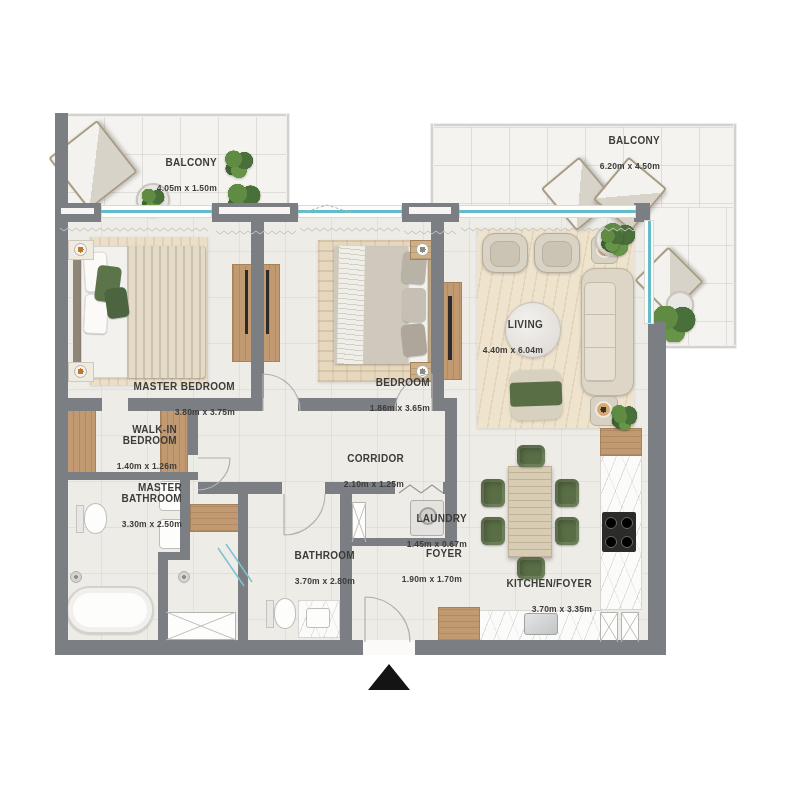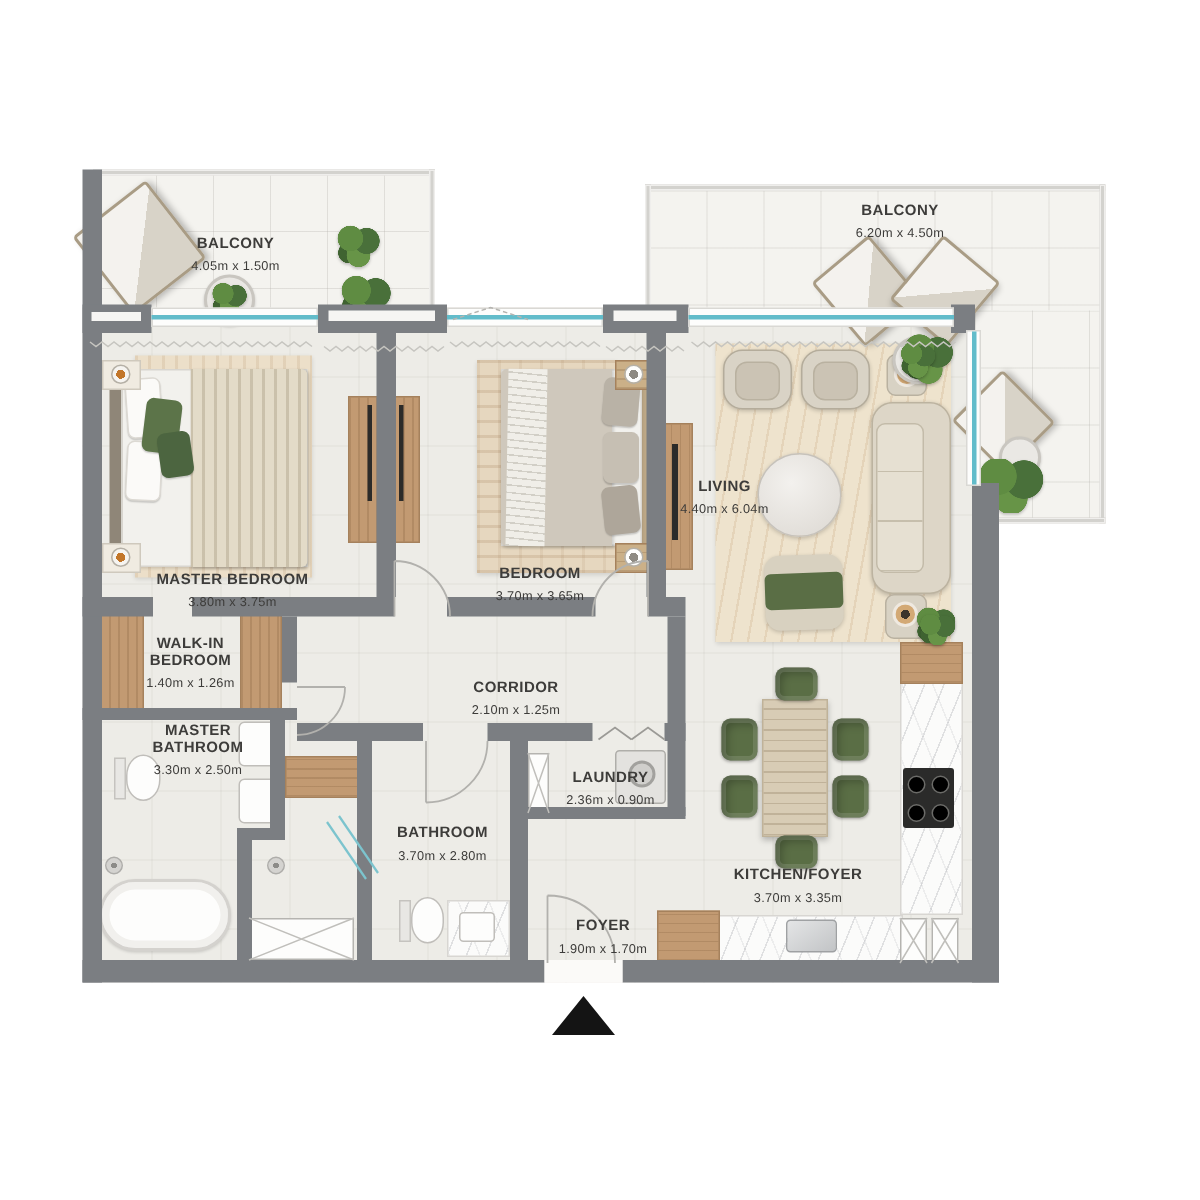--- a/index.html
+++ b/index.html
@@ -58,23 +58,23 @@
   .pot{border-radius:50%;background:#eae8e4;border:2px solid #c9c6c0;box-shadow:0 1px 2px rgba(0,0,0,.2);z-index:3;}
   .lounge{background:linear-gradient(135deg,#f4f2ee 0 52%,#d8d3c8 52% 100%);
     border:2px solid #a99c85;border-radius:3px;box-shadow:2px 2px 4px rgba(0,0,0,.25);z-index:3;}
   .chair-green{background:var(--furniture_green,#5a6e45);border-radius:6px;
     box-shadow:inset 0 0 0 3px rgba(255,255,255,.12), inset 4px 4px 6px rgba(0,0,0,.25), 0 1px 2px rgba(0,0,0,.3);}
   .armchair{background:#d9d3c6;border:1px solid #b4ac9b;border-radius:13px;box-shadow:0 1px 3px rgba(0,0,0,.2);}
   .armchair-in{background:#cbc3b4;border-radius:8px;border:1px solid #b9b1a0;}
   .lamp{border-radius:50%;}
   .white-fix{background:#fdfdfc;border:1px solid #c0beba;}
   
-  .lbl{z-index:8;text-align:center;color:var(--label_text,#3d3c3a);}
+  .lbl{z-index:8;text-align:right;color:var(--label_text,#3d3c3a);}
   .lbl .nm{font-size:10px;font-weight:bold;letter-spacing:.3px;line-height:11px;white-space:pre-line;}
-  .lbl .dm{font-size:8.5px;font-weight:400;margin-top:4px;letter-spacing:.2px;}
+  .lbl .dm{font-size:8.5px;font-weight:700;margin-top:15px;letter-spacing:.2px;}
   svg.overlay{position:absolute;left:0;top:0;z-index:7;pointer-events:none;}
   .entry-tri{width:0;height:0;border-left:21px solid transparent;border-right:21px solid transparent;
     border-bottom:26px solid var(--entrance_marker,#141414);z-index:8;}
 </style>
 </head>
 <body>
 
 <div class="abs floor-main" style="left:55px;top:205px;width:611px;height:450px;"></div>
 <div class="abs floor-balcony" style="left:66px;top:116px;width:221px;height:92px;"></div>
 <div class="abs floor-balcony" style="left:433px;top:127px;width:300px;height:80px;"></div>
@@ -274,21 +274,21 @@
 <div class="abs lbl" style="left:540px;top:135px;width:120px;">
   <div class="nm">BALCONY</div>
   <div class="dm">6.20m x 4.50m</div>
 </div>
 <div class="abs lbl" style="left:75px;top:381px;width:160px;">
   <div class="nm">MASTER BEDROOM</div>
   <div class="dm">3.80m x 3.75m</div>
 </div>
 <div class="abs lbl" style="left:290px;top:377px;width:140px;">
   <div class="nm">BEDROOM</div>
-  <div class="dm">3.70m x 3.65m</div>
+  <div class="dm">1.86m x 3.65m</div>
 </div>
 <div class="abs lbl" style="left:423px;top:319px;width:120px;">
   <div class="nm">LIVING</div>
   <div class="dm">4.40m x 6.04m</div>
 </div>
 <div class="abs lbl" style="left:77px;top:424px;width:100px;">
   <div class="nm">WALK-IN
 BEDROOM</div>
   <div class="dm">1.40m x 1.26m</div>
 </div>
@@ -300,23 +300,23 @@
 <div class="abs lbl" style="left:284px;top:453px;width:120px;">
   <div class="nm">CORRIDOR</div>
   <div class="dm">2.10m x 1.25m</div>
 </div>
 <div class="abs lbl" style="left:235px;top:550px;width:120px;">
   <div class="nm">BATHROOM</div>
   <div class="dm">3.70m x 2.80m</div>
 </div>
 <div class="abs lbl" style="left:347px;top:513px;width:120px;">
   <div class="nm">LAUNDRY</div>
-  <div class="dm">2.36m x 0.90m</div>
-</div>
-<div class="abs lbl" style="left:342px;top:612px;width:120px;">
+  <div class="dm">1.45m x 0.67m</div>
+</div>
+<div class="abs lbl" style="left:342px;top:548px;width:120px;">
   <div class="nm">FOYER</div>
   <div class="dm">1.90m x 1.70m</div>
 </div>
 <div class="abs lbl" style="left:472px;top:578px;width:120px;">
   <div class="nm">KITCHEN/FOYER</div>
   <div class="dm">3.70m x 3.35m</div>
 </div>
 
 <div class="abs entry-tri" style="left:368px;top:664px;"></div>
 

